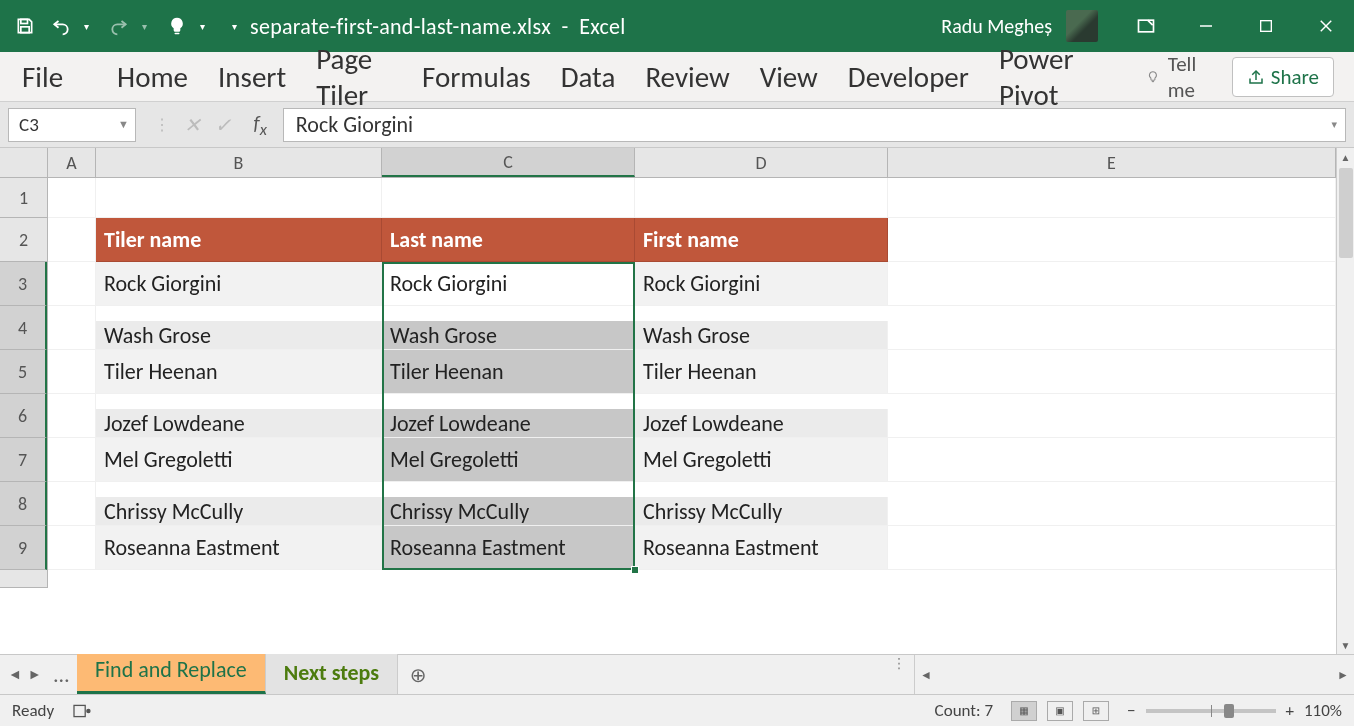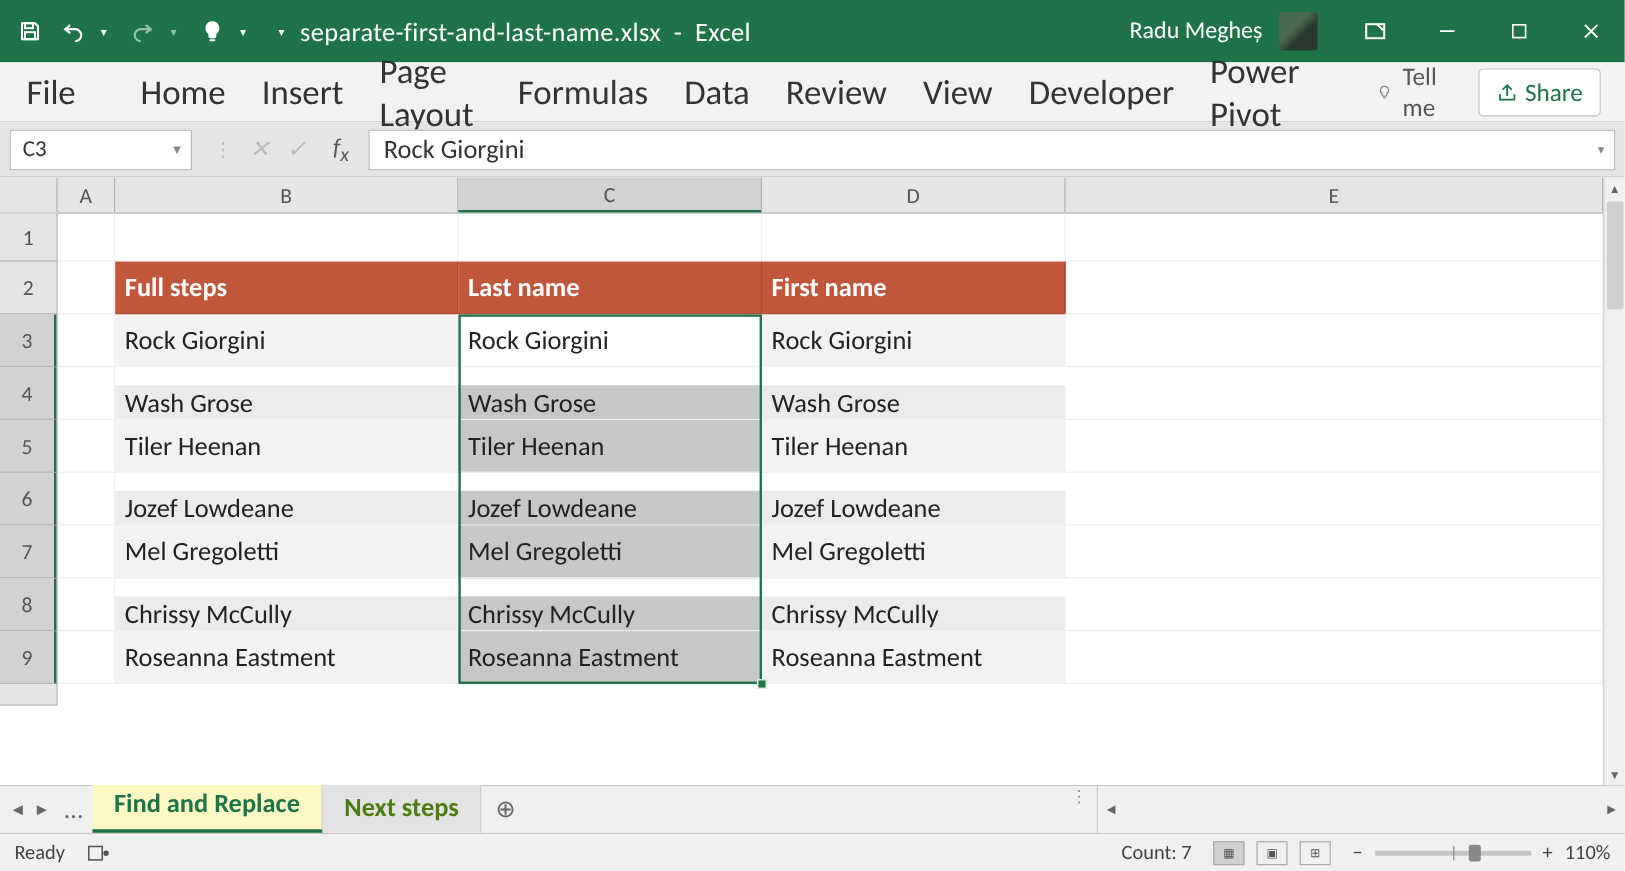--- a/index.html
+++ b/index.html
@@ -25,21 +25,21 @@
   .winbtn{width:32px;height:32px;display:flex;align-items:center;justify-content:center;}
   
   .ribbon{height:50px;background:var(--ribbon-bg);border-bottom:1px solid #d0d0d0;display:flex;align-items:center;padding:0 20px;gap:26px;}
   .ribbon .tab{font-size:29px;color:#333;cursor:pointer;padding:6px 2px;}
   .ribbon .tab.file{color:#333;}
   .ribbon .spacer{flex:1;}
   .tellme{display:flex;align-items:center;gap:8px;font-size:21px;color:#555;}
   .sharebtn{border:1px solid #c0c0c0;border-radius:4px;padding:6px 14px;font-size:21px;color:var(--excel-green);display:flex;align-items:center;gap:6px;background:#fff;}
   
   .fbar{height:46px;background:#e6e6e6;border-bottom:1px solid #c8c8c8;display:flex;align-items:center;padding:6px 8px;gap:8px;}
-  .namebox{width:152px;height:34px;background:#fff;border:1px solid #b8b8b8;display:flex;align-items:center;padding:0 10px;font-size:19px;color:#333;position:relative;}
+  .namebox{width:128px;height:34px;background:#fff;border:1px solid #b8b8b8;display:flex;align-items:center;padding:0 10px;font-size:19px;color:#333;position:relative;}
   .namebox .dd{position:absolute;right:6px;color:#888;font-size:11px;}
   .fx-btns{display:flex;align-items:center;gap:14px;padding:0 10px;color:#bcbcbc;}
   .fx-btns .fbtn{font-size:20px;font-style:italic;}
   .fx-label{font-style:italic;font-size:20px;color:#555;margin:0 8px 0 4px;}
   .formula{flex:1;height:34px;background:#fff;border:1px solid #b8b8b8;display:flex;align-items:center;padding:0 12px;font-size:22px;color:#333;position:relative;}
   .formula .dd{position:absolute;right:8px;color:#888;font-size:11px;}
   
   .gridwrap{position:relative;height:calc(726px - 52px - 50px - 46px - 40px - 32px);display:flex;background:#fff;}
   
   .colhdrs{position:absolute;top:0;left:0;right:18px;height:30px;display:flex;background:#e6e6e6;border-bottom:1px solid #b5b5b5;}
@@ -66,21 +66,21 @@
   .selhandle{position:absolute;width:8px;height:8px;background:var(--sel-border);border:1px solid #fff;pointer-events:none;}
   
   .vscroll{width:18px;background:#f0f0f0;border-left:1px solid #ccc;position:absolute;top:0;right:0;bottom:0;display:flex;flex-direction:column;align-items:center;}
   .vscroll .arr{width:100%;height:18px;display:flex;align-items:center;justify-content:center;font-size:10px;color:#666;}
   .vscroll .thumb{width:14px;height:90px;background:#cfcfcf;border-radius:2px;margin-top:2px;}
   
   .sheetbar{height:40px;background:#f0f0f0;border-top:1px solid #c8c8c8;display:flex;align-items:stretch;}
   .tabsnav{display:flex;align-items:center;padding:0 8px;gap:6px;color:#666;font-size:14px;}
   .sheettabs{display:flex;align-items:flex-end;}
   .stab{padding:6px 18px 8px;font-size:22px;color:#4d7c0f;border-right:1px solid #ccc;background:#e3e3e3;border-top:2px solid #f97316;cursor:pointer;font-weight:bold;}
-  .stab.active{background:#fef9c3;color:var(--excel-green);font-weight:700;border-top:2px solid #fff;border-bottom:3px solid var(--excel-green);text-align:center;}
+  .stab.active{background:#fdba74;color:var(--excel-green);font-weight:400;border-top:2px solid #fff;border-bottom:3px solid var(--excel-green);text-align:center;}
   .newsheet{width:40px;display:flex;align-items:center;justify-content:center;color:#666;font-size:20px;cursor:pointer;}
   .hsplit{flex:1;}
   .hscroll{width:440px;display:flex;align-items:center;border-left:1px solid #ccc;background:#f0f0f0;}
   .hscroll .arr{width:22px;height:100%;display:flex;align-items:center;justify-content:center;font-size:12px;color:#666;}
   .dots{padding:0 8px;color:#888;font-size:14px;}
   
   .statusbar{height:32px;background:#f0f0f0;border-top:1px solid #c8c8c8;display:flex;align-items:center;padding:0 12px;font-size:17px;color:#444;gap:18px;}
   .statusbar .flex{flex:1;}
   .viewbtns{display:flex;gap:10px;}
   .vbtn{width:26px;height:20px;border:1px solid #aaa;display:flex;align-items:center;justify-content:center;font-size:10px;color:#555;}
@@ -156,21 +156,21 @@
           </svg>
         </div>
     </div>
   </div>
 </div>
 
 <div class="ribbon">
   <span class="tab file">File</span>
   <span class="tab" style="margin-left:24px">Home</span>
   <span class="tab">Insert</span>
-  <span class="tab">Page Layout</span>
+  <span class="tab">Page Tiler</span>
   <span class="tab">Formulas</span>
   <span class="tab">Data</span>
   <span class="tab">Review</span>
   <span class="tab">View</span>
   <span class="tab">Developer</span>
   <span class="tab">Power Pivot</span>
   <div class="spacer"></div>
   <div class="tellme">
     <svg width="22" height="22" viewBox="0 0 24 24" fill="none" stroke="#888" stroke-width="1.8">
         <path d="M12 3a6 6 0 0 0-3.5 10.9V16a1.5 1.5 0 0 0 1.5 1.5h4A1.5 1.5 0 0 0 15.5 16v-2.1A6 6 0 0 0 12 3z"></path>
@@ -232,21 +232,21 @@
     <div class="row first">
         <div class="cell" style="width:48px"></div>
         <div class="cell" style="width:286px"></div>
         <div class="cell" style="width:253px"></div>
         <div class="cell" style="width:253px"></div>
         <div class="cell" style="flex:1"></div>
       </div>
 
     <div class="row">
       <div class="cell" style="width:48px"></div>
-      <div class="cell thdr" style="width:286px">Full steps</div>
+      <div class="cell thdr" style="width:286px">Tiler name</div>
       <div class="cell thdr" style="width:253px">Last name</div>
       <div class="cell thdr" style="width:253px">First name</div>
       <div class="cell" style="flex:1"></div>
     </div>
 
     <div class="row">
       <div class="cell" style="width:48px"></div>
       <div class="cell trow0" style="width:286px">Rock Giorgini</div>
       <div class="cell trow0" style="width:253px;background:#fff">Rock Giorgini</div>
       <div class="cell trow0" style="width:253px">Rock Giorgini</div>

